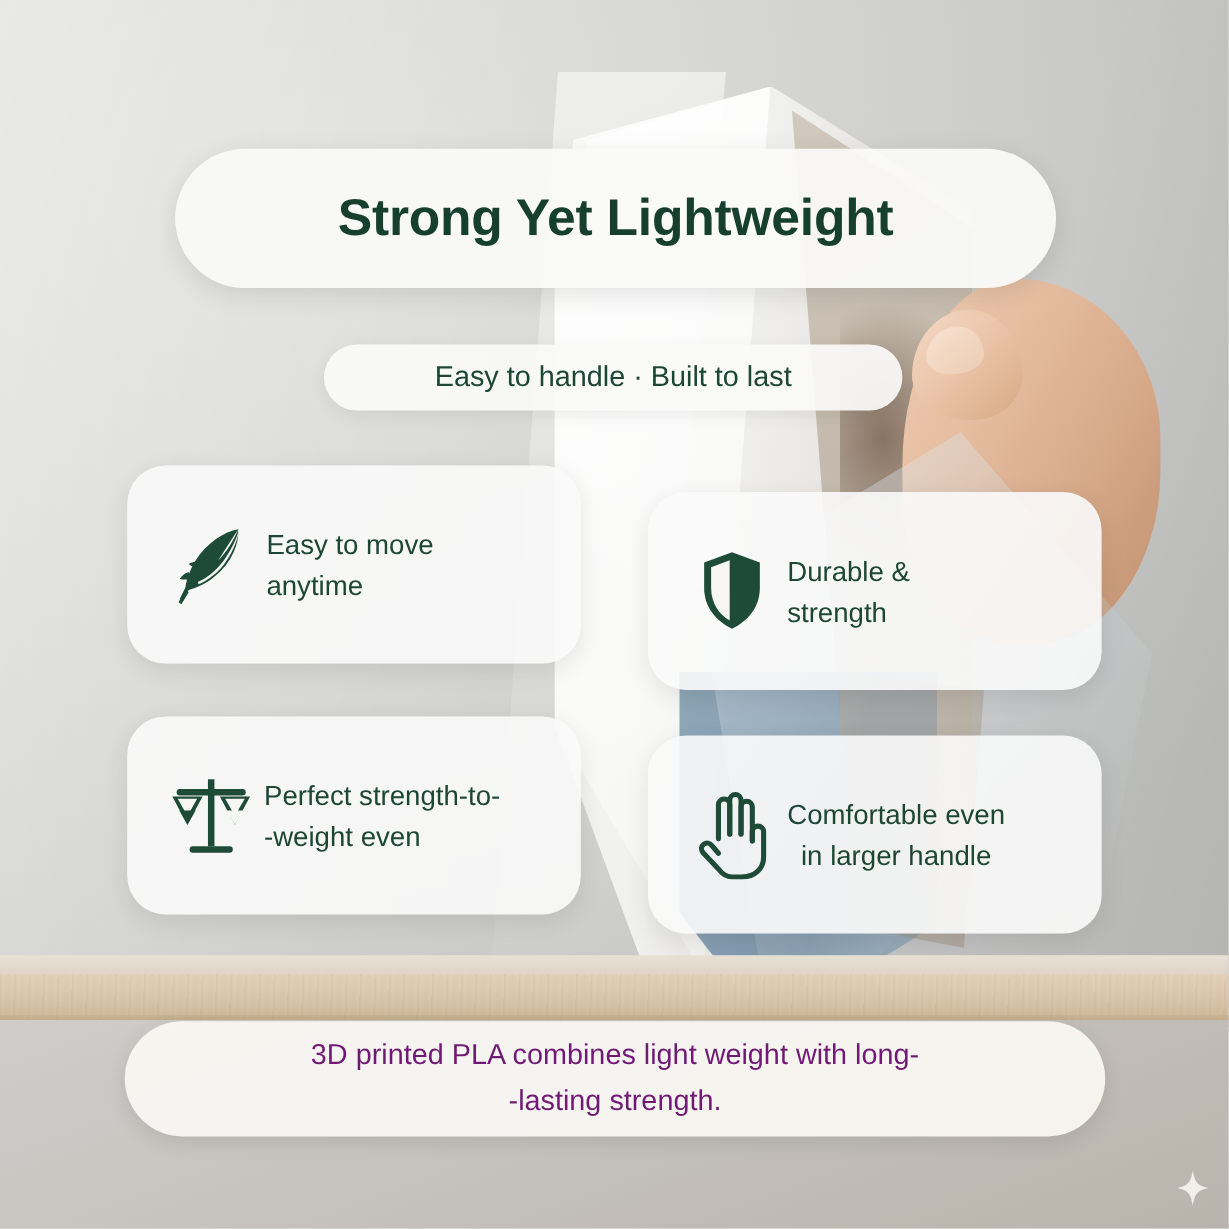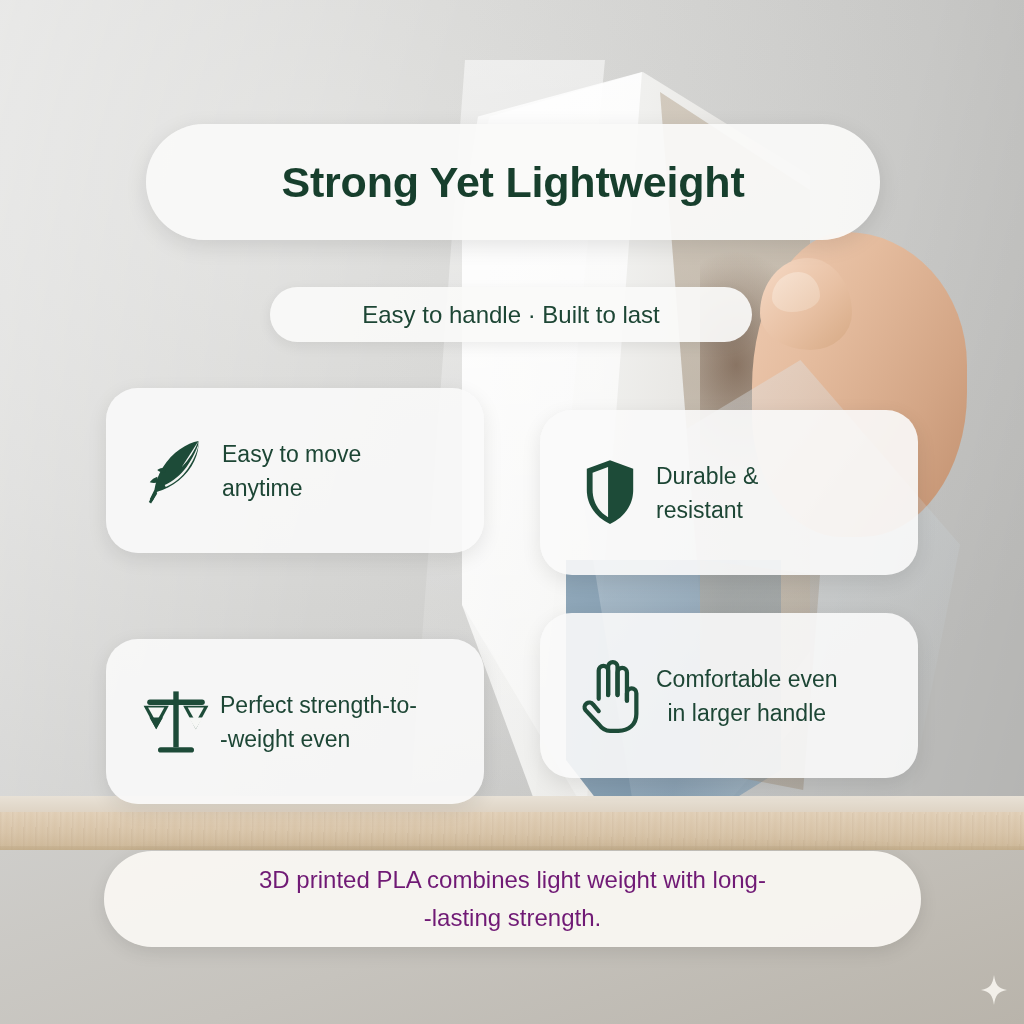--- a/index.html
+++ b/index.html
@@ -198,21 +198,21 @@
     border-radius: 32px;
     background: rgba(250,250,249,0.90);
     box-shadow: 0 6px 20px rgba(0,0,0,0.09);
     display: flex;
     align-items: center;
     padding-left: 34px;
     gap: 10px;
   }
   .card-pos-0 { left: 106px; top: 388px; }
   .card-pos-1 { left: 540px; top: 410px; }
-  .card-pos-2 { left: 106px; top: 639px; }
+  .card-pos-2 { left: 106px; top: 597px; }
   .card-pos-3 { left: 540px; top: 613px; text-align: center; }
 
   .card-icon {
     flex: 0 0 auto;
     width: 72px;
     height: 82px;
     display: flex;
     align-items: center;
     justify-content: center;
     color: #1d4b38;
@@ -305,21 +305,21 @@
 
     <div class="feature-card card-pos-1">
       <div class="card-icon">
         <svg viewBox="0 0 60 72" width="58" height="70" aria-hidden="true">
           <path d="M30 2 6 11v22c0 17 11 29 24 35 13-6 24-18 24-35V11z" fill="#1d4b38"></path>
           <path d="M28 9 12 15v18c0 13 7 23 16 28z" fill="#f6f7f5"></path>
         </svg>
       </div>
       <div>
         <div class="card-label">Durable &amp;</div>
-        <div class="card-label">resistant</div>
+        <div class="card-label">strength</div>
       </div>
     </div>
 
     <div class="feature-card card-pos-2">
       <div class="card-icon">
         <svg viewBox="0 0 80 76" width="76" height="72" aria-hidden="true">
           <rect x="37" y="4" width="6" height="62" fill="#1d4b38"></rect>
           <rect x="8" y="13" width="64" height="6" rx="3" fill="#1d4b38"></rect>
           <rect x="20" y="66" width="40" height="6" rx="3" fill="#1d4b38"></rect>
           <path d="M4 20 h28 L18 46 z" fill="#1d4b38"></path>

